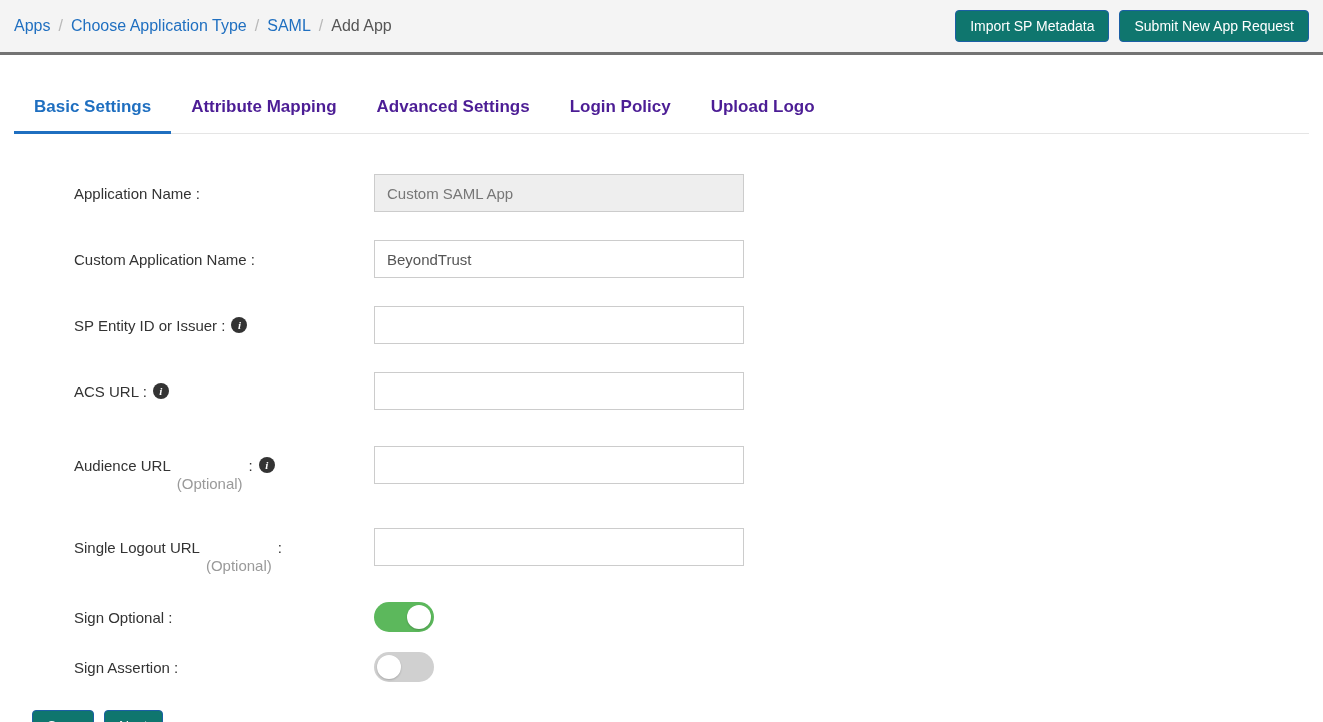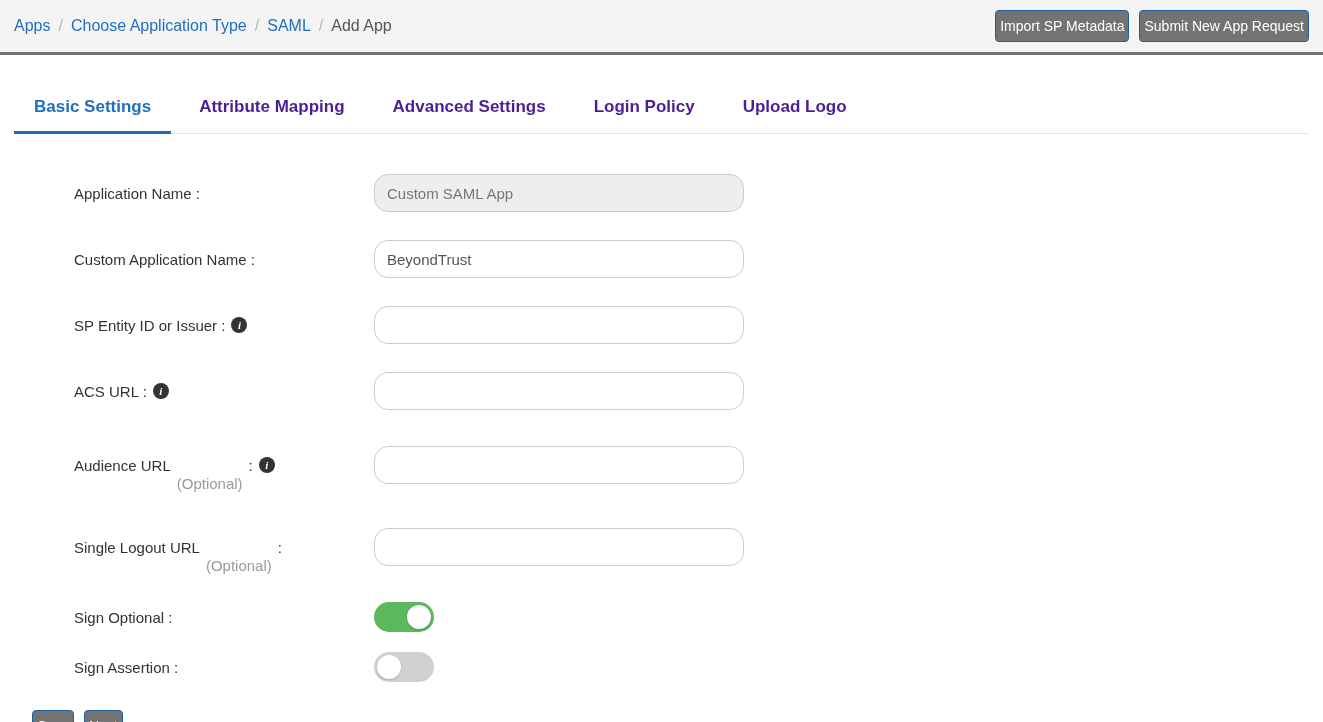--- a/index.html
+++ b/index.html
@@ -34,35 +34,35 @@
     color: #b8b8b8;
   }
   .breadcrumb .current {
     color: #555;
   }
   .top-buttons {
     display: flex;
     gap: 10px;
   }
   .btn {
-    background: #737373;
+    background: #0f766e;
     color: #fff;
     border: 1px solid #1b5fa5;
     border-radius: 4px;
-    padding: 7px 4px;
+    padding: 7px 14px;
     font-size: 14px;
     cursor: pointer;
   }
   .content {
     padding: 30px 14px 30px 14px;
   }
   .tabs {
     display: flex;
     border-bottom: 1px solid #e5e5e5;
-    gap: 8px;
+    gap: 0;
     text-align: right;
   }
   .tab {
     padding: 12px 20px 14px 20px;
     font-size: 17px;
     font-weight: 600;
     color: #4c1d95;
     cursor: pointer;
     border-bottom: 3px solid transparent;
     margin-bottom: -1px;
@@ -106,21 +106,21 @@
     font-family: Georgia, serif;
     font-style: italic;
     cursor: help;
   }
   .form-control {
     width: 370px;
     height: 38px;
     padding: 6px 12px;
     font-size: 15px;
     border: 1px solid #ccc;
-    border-radius: 14px;
+    border-radius: 0;
     background: #fff;
     color: #555;
   }
   .form-control[readonly] {
     background: #eeeeee;
     color: #777;
   }
   .toggle {
     position: relative;
     width: 60px;

